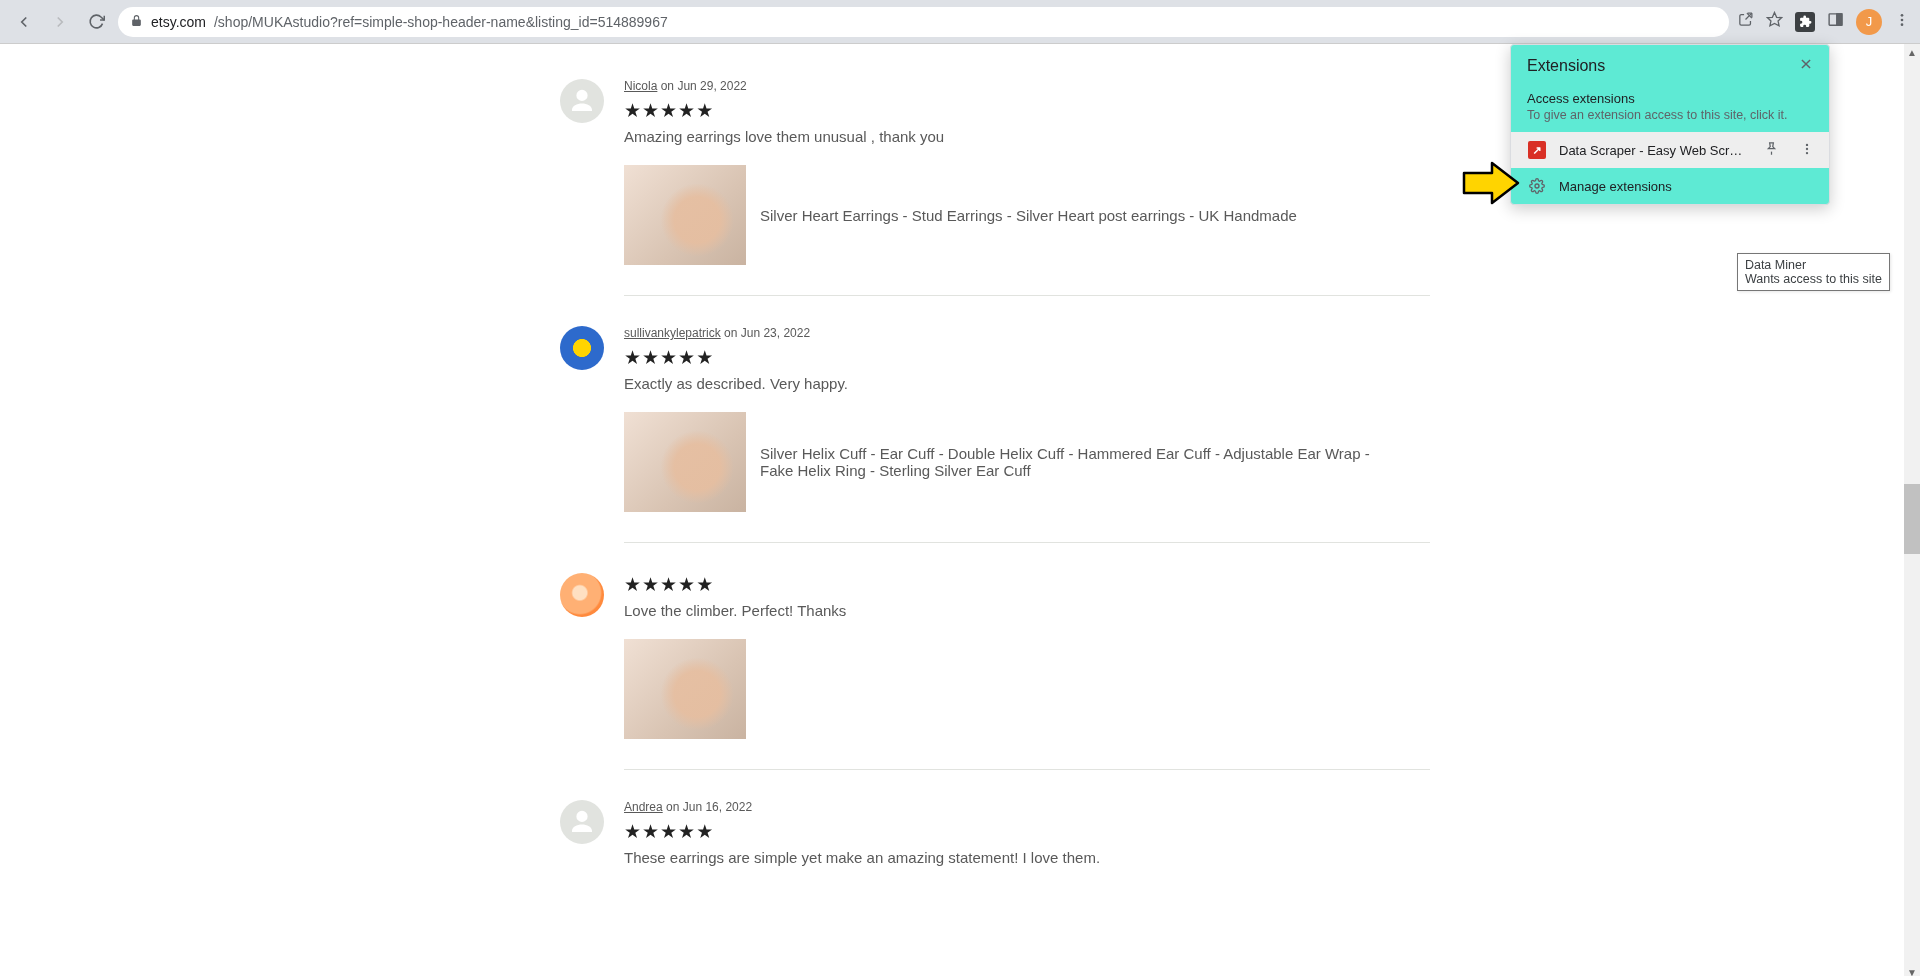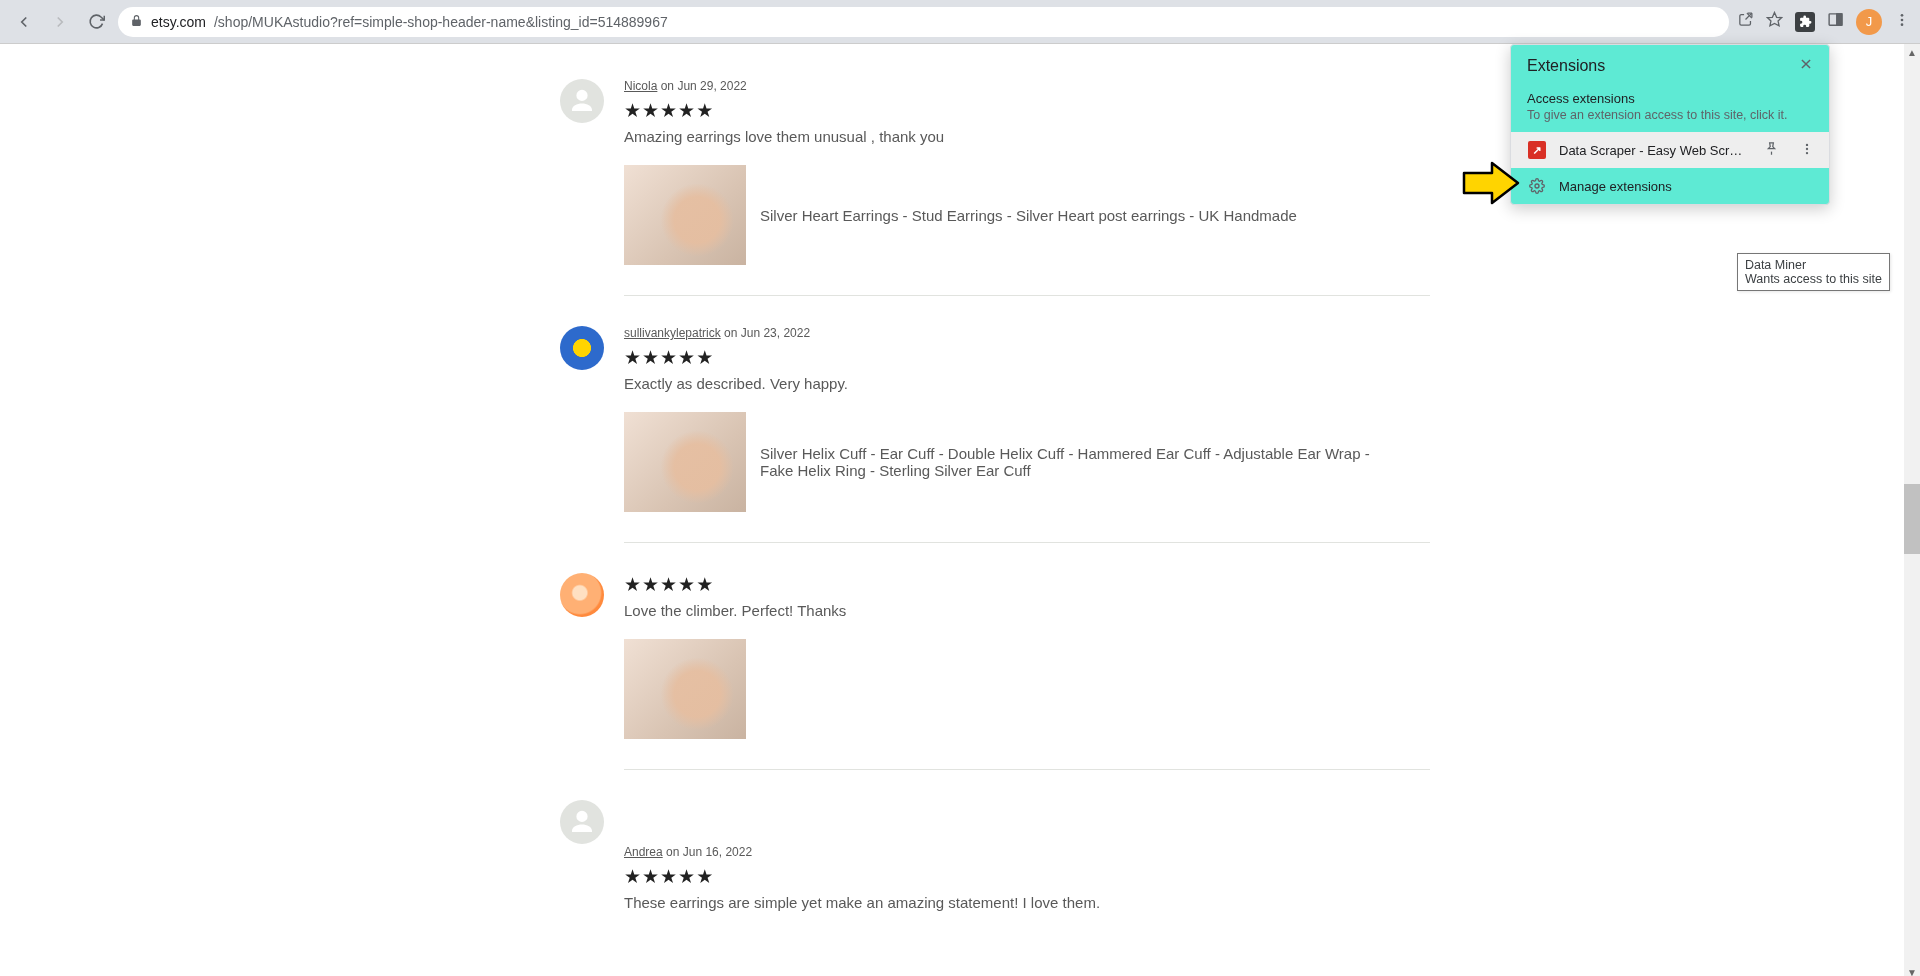--- a/index.html
+++ b/index.html
@@ -15,21 +15,21 @@
   .profile-dot{ width:26px; height:26px; border-radius:50%; background:#f2994a; color:#fff; display:flex; align-items:center; justify-content:center; font-size:13px; font-weight:500;}
   .ext-icon-filled{ background:#3c4043; color:#fff; border-radius:3px; width:20px; height:20px; display:flex; align-items:center; justify-content:center;}
   
   .viewport{ position:relative; height:936px; background:#fff; }
   
   .page{ width:1536px; height:100%; overflow-y:auto; }
   .reviews{ width:870px; margin-left:560px; padding-top:35px;}
   
   .review{ display:flex; gap:20px; padding-bottom:30px;}
   .review-body{ flex:1 1 auto; border-bottom:1px solid #e1e3df; padding-bottom:30px;}
-  .last .review-body{ border-bottom:none; padding-bottom:0;margin-top:45px;}
+  .last .review-body{ border-bottom:none; padding-bottom:0;}
   .avatar{ width:44px; height:44px; border-radius:50%; background:#e1e3df; flex-shrink:0; display:flex; align-items:center; justify-content:center; overflow:hidden;}
   .av-sunflower{ background: radial-gradient(circle at 50% 50%, #ffd400 0 28%, #2d6acc 30% 100%);}
   .av-rose{ background: radial-gradient(circle at 45% 45%, #ffe0c2 0 20%, #ffb074 25% 60%, #ff8a3d 65% 100%);}
   .av-person svg{ width:30px; height:30px; fill:#fff;}
   
   .byline{ font-size:12px; color:#595959; margin-bottom:6px;}
   .byline a{ color:#595959; text-decoration:underline;}
   .stars{ color:#222; font-size:19px; letter-spacing:1px; margin-bottom:6px;}
   .review-text{ font-size:15px; color:#595959; margin-bottom:20px;}
   .product{ display:flex; gap:14px; align-items:center;}

